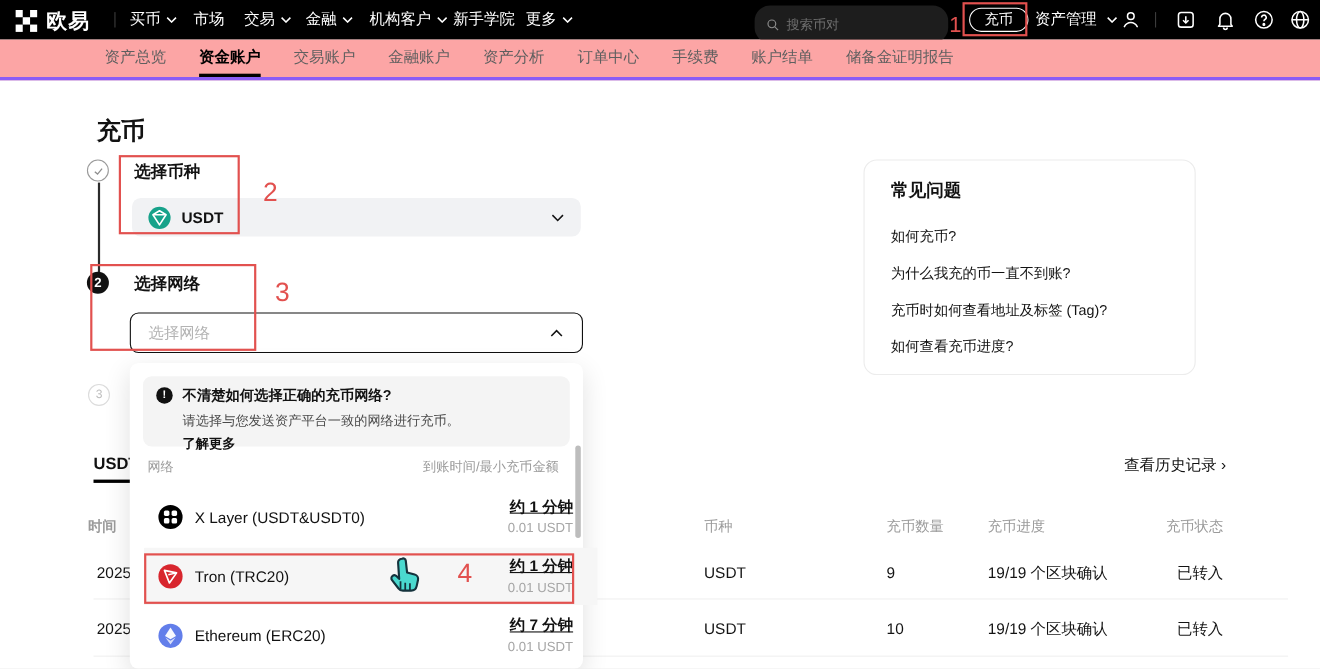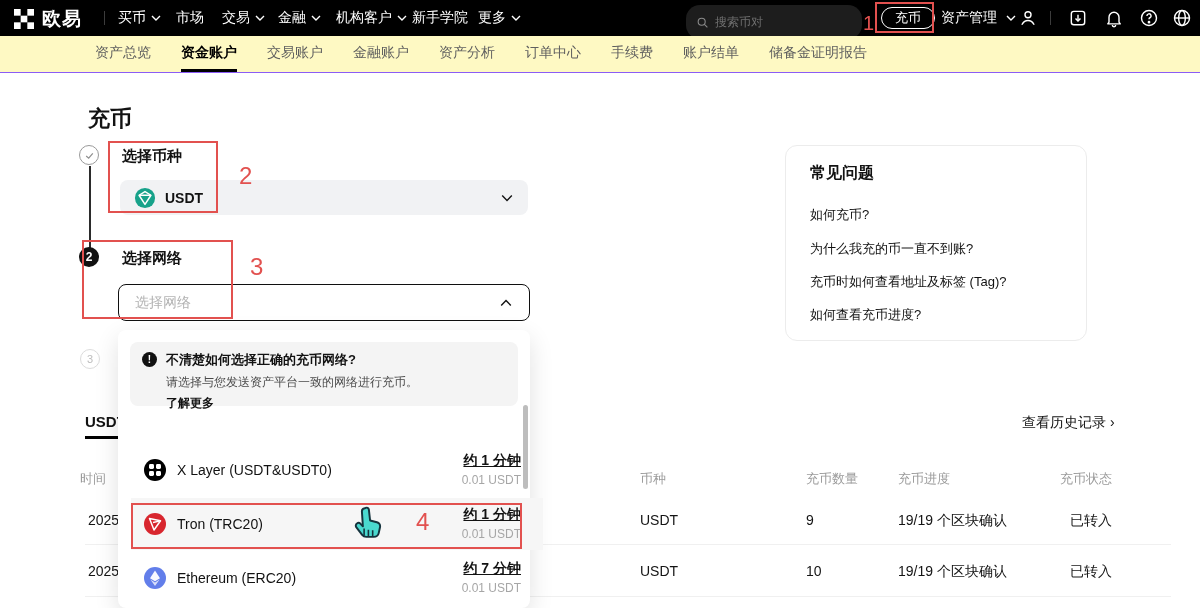--- a/index.html
+++ b/index.html
@@ -14,22 +14,22 @@
   .titem{position:absolute;top:9px;display:flex;align-items:center;gap:5px;font-size:14px;cursor:pointer;white-space:nowrap;}
   .search{position:absolute;left:686px;top:5px;width:176px;height:34px;background:#1d1d1d;
           border-radius:14px;display:flex;align-items:center;gap:6px;padding:0 10px;box-sizing:border-box;}
   .search span{font-size:12px;color:#6f6f6f;filter:blur(.6px);}
   .depbtn{position:absolute;left:881px;top:7px;height:22px;line-height:20px;padding:0 13px;
           border:1px solid #fff;border-radius:12px;font-size:13px;color:#fff;background:transparent;cursor:pointer;box-sizing:border-box;}
   .assets{position:absolute;left:941px;top:9px;display:flex;align-items:center;gap:9px;font-size:14px;cursor:pointer;}
   .ticon{position:absolute;top:8px;width:20px;height:20px;cursor:pointer;}
 
   
-  .subnav{position:absolute;top:36px;left:0;width:1200px;height:37px;background:#fef9c3;
-          border-bottom:1px solid #8b5cf6;display:flex;align-items:stretch;gap:30px;padding-left:95px;box-sizing:border-box;text-align:center;}
+  .subnav{position:absolute;top:36px;left:0;width:1200px;height:37px;background:#fca5a5;
+          border-bottom:3px solid #8b5cf6;display:flex;align-items:stretch;gap:30px;padding-left:95px;box-sizing:border-box;text-align:center;}
   .sitem{display:flex;align-items:center;font-size:14px;color:#5f5f5f;cursor:pointer;
          border-bottom:3px solid transparent;box-sizing:border-box;white-space:nowrap;}
   .sitem.active{color:#000;font-weight:bold;border-bottom-color:#000;}
 
   
   .h1{position:absolute;left:88px;top:104px;font-size:22px;font-weight:bold;}
   .stepcircle{position:absolute;width:20px;height:20px;border-radius:50%;box-sizing:border-box;
               display:flex;align-items:center;justify-content:center;background:#fff;}
   .c1{left:79px;top:145px;border:1.5px solid #9a9a9a;}
   .c2{left:79px;top:247px;background:#111;color:#fff;font-size:12px;font-weight:bold;}
@@ -250,21 +250,21 @@
     <div class="faqitem" style="top:94px;">为什么我充的币一直不到账?</div>
     <div class="faqitem" style="top:127px;">充币时如何查看地址及标签 (Tag)?</div>
     <div class="faqitem" style="top:160px;">如何查看充币进度?</div>
   </div>
 
   <div class="histlink">查看历史记录 ›</div>
 
   <div class="tabusdt">USDT</div>
   <div class="tabline"></div>
 
-  <div class="th" style="left:80px;">时间</div>
+  <div class="th" style="left:80px;font-weight:bold;">时间</div>
   <div class="th" style="left:640px;">币种</div>
   <div class="th" style="left:806px;">充币数量</div>
   <div class="th" style="left:898px;">充币进度</div>
   <div class="th right1112">充币状态</div>
 
   <div class="td" style="left:88px;top:512px;">2025/</div>
   <div class="td" style="left:640px;top:512px;">USDT</div>
   <div class="td" style="left:806px;top:512px;">9</div>
   <div class="td" style="left:898px;top:512px;">19/19 个区块确认</div>
   <div class="td right1112" style="top:512px;">已转入</div>
@@ -280,20 +280,24 @@
   <div class="panel">
     <div class="notice">
       <div class="noticeicon">!</div>
       <div>
         <div class="ntitle">不清楚如何选择正确的充币网络?</div>
         <div class="ndesc">请选择与您发送资产平台一致的网络进行充币。</div>
         <div class="nlink">了解更多</div>
       </div>
     </div>
 
+    <div class="cols">
+      <span>网络</span>
+      <span>到账时间/最小充币金额</span>
+    </div>
 
     <div class="netrow" style="top:114px;">
       <svg class="coin" width="24" height="24" viewBox="0 0 24 24">
         <circle cx="12" cy="12" r="11" fill="#000000"></circle>
         <rect x="6" y="6" width="5" height="5" rx="1.4" fill="#fff"></rect>
           <rect x="13" y="6" width="5" height="5" rx="1.4" fill="#fff"></rect>
         <rect x="6" y="13" width="5" height="5" rx="1.4" fill="#fff"></rect>
           <rect x="13" y="13" width="5" height="5" rx="1.4" fill="#fff"></rect>
       </svg>
       <span class="netname">X Layer (USDT&amp;USDT0)</span>

